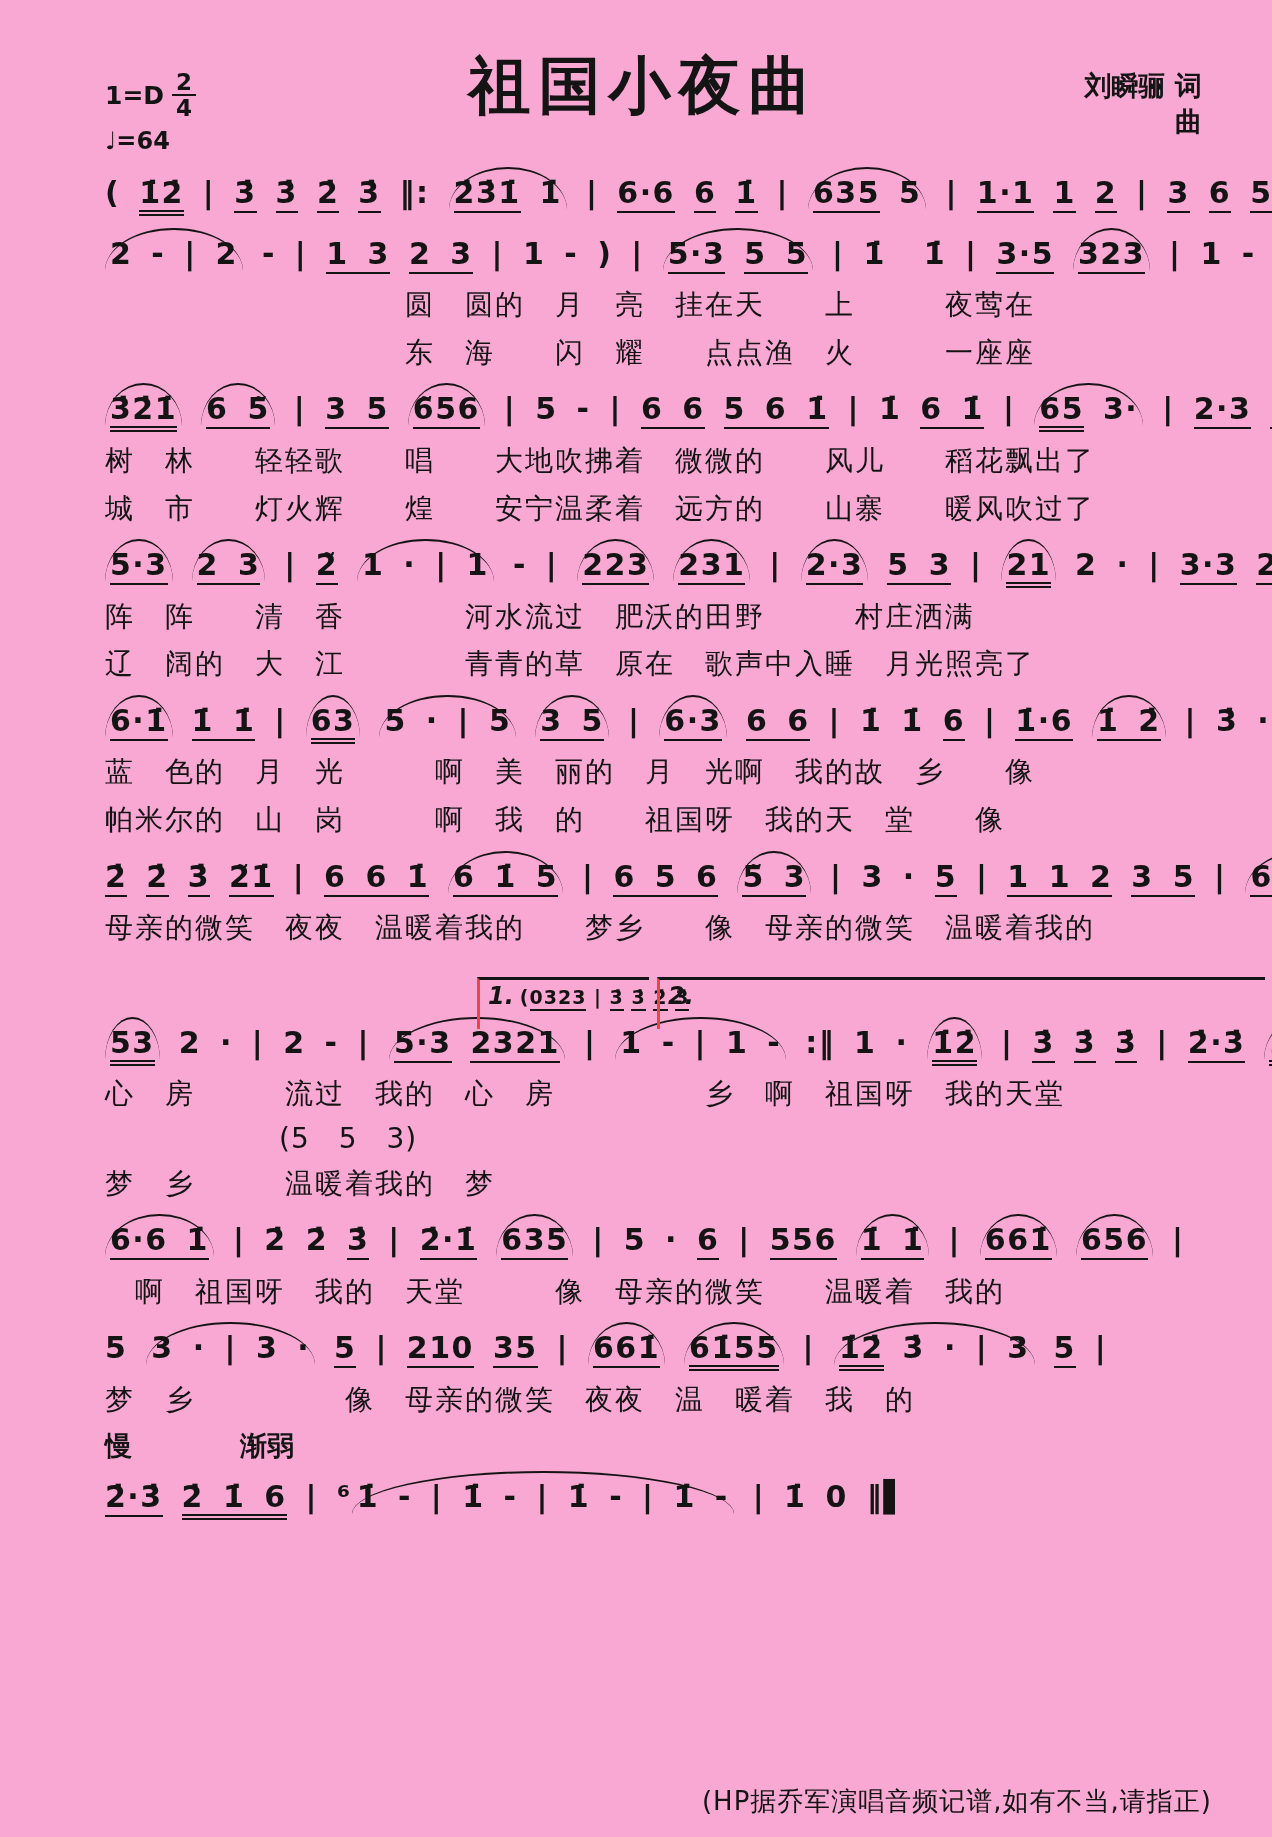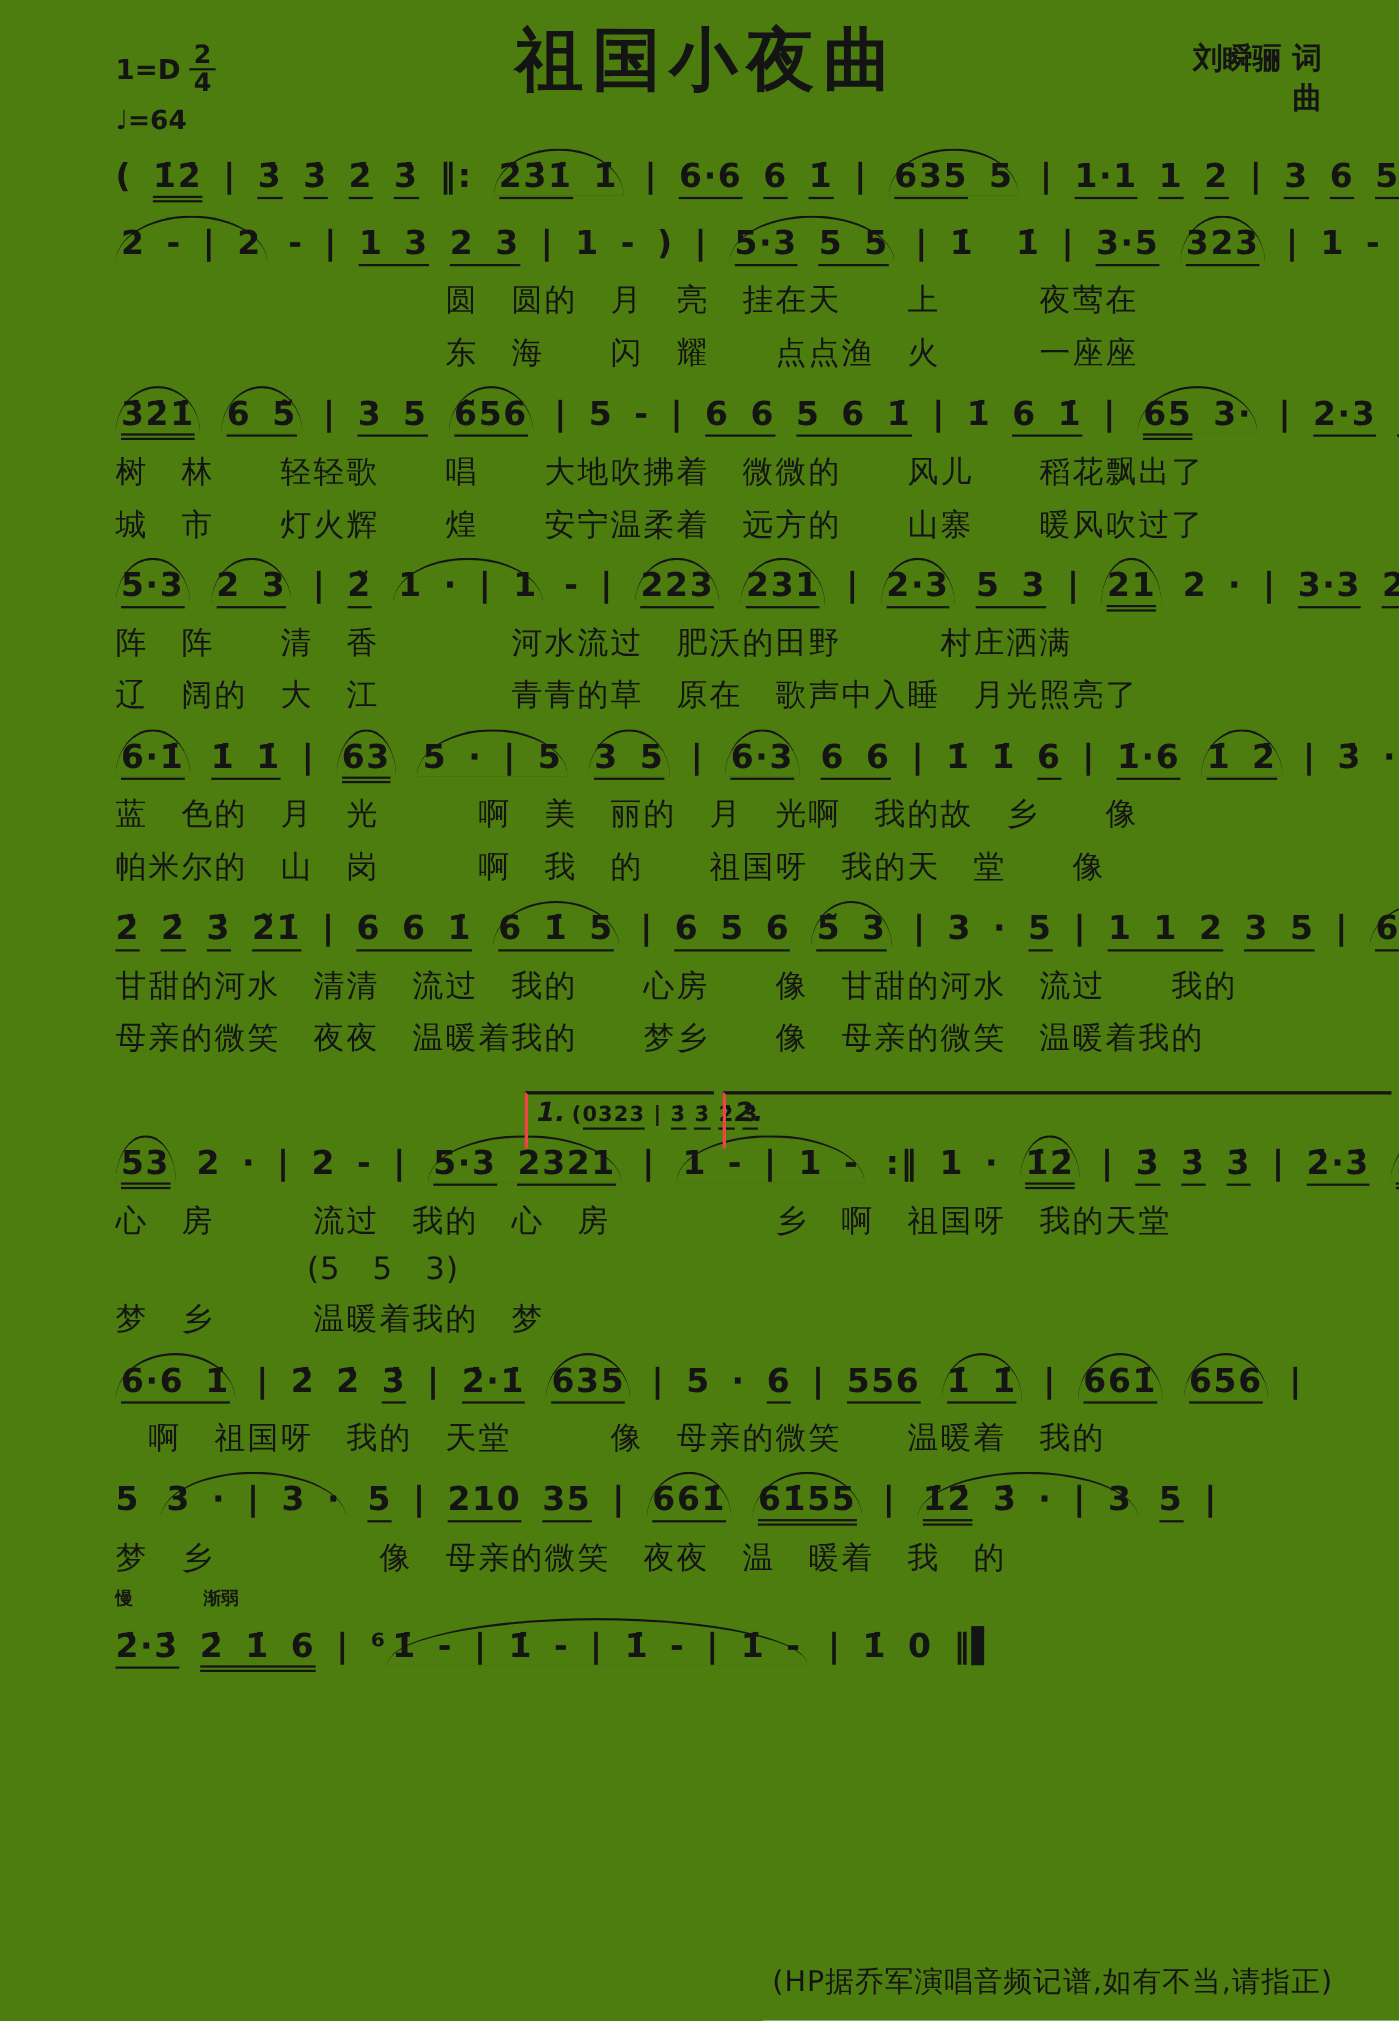--- a/index.html
+++ b/index.html
@@ -1,24 +1,24 @@
 <!DOCTYPE html>
 <html><head>
 <meta charset="utf-8">
 <style>
   html,body{margin:0;padding:0;background:#e8e8e8;}
   .page{
     position:relative;
     width:1272px;height:1837px;
     margin:0 auto;
-    background:#4d7c0f;
+    background:#f9a8d4;
     color:#141414;
     font-family:"DejaVu Sans", sans-serif;
     box-sizing:border-box;
-    padding:20px 70px 10px 105px;
+    padding:52px 70px 10px 105px;
     overflow:hidden;
   }
   
   .header{display:flex;align-items:flex-start;margin-bottom:4px;}
   .keyblock{width:210px;font-weight:bold;font-size:25px;line-height:1.25;padding-top:18px;}
   .keyline{display:flex;align-items:center;gap:8px;}
   .frac{display:inline-flex;flex-direction:column;align-items:center;line-height:1.05;font-size:23px;}
   .frac .num{padding:0 4px;}
   .frac .den{border-top:2px solid #141414;padding:0 4px;}
   .tempo{margin-top:6px;font-size:24px;}
@@ -26,21 +26,21 @@
   .credit{width:230px;text-align:right;font-size:27px;font-weight:bold;line-height:1.35;padding-top:16px;}
   .credit div{white-space:pre;}
   
   .row{white-space:pre;}
   .notation{
     font-size:30px;font-weight:bold;letter-spacing:1.5px;word-spacing:7px;
     padding:16px 0 10px;line-height:1.15;
   }
   .lyric{font-size:28px;padding:7px 0;letter-spacing:2px;line-height:1.2;}
   .lyric-small{font-size:28px;font-weight:normal;padding:2px 0;letter-spacing:1px;}
-  .marks{font-size:16px;font-weight:bold;padding:4px 0 0;}
+  .marks{font-size:27px;font-weight:bold;padding:4px 0 0;}
   .u1{border-bottom:2px solid currentColor;padding-bottom:1px;}
   .u2{border-bottom:6px double currentColor;padding-bottom:0;}
   .tie{
     border-top:2px solid currentColor;
     border-radius:50% 50% 0 0 / 100% 100% 0 0;
     padding:6px 5px 0 5px;
   }
   
   .volta-row{position:relative;height:58px;}
   .volta{
@@ -86,21 +86,20 @@
       <div class="row notation"><span class="tie"><span class="u2">3̇2̇1̇</span></span> <span class="tie"><span class="u1">6 5̃</span></span> | <span class="u1">3 5</span> <span class="tie"><span class="u1">6̃56</span></span> | 5 - | <span class="u1">6 6</span> <span class="u1">5 6 1̇</span> | 1̇ <span class="u1">6 1̇</span> | <span class="tie"><span class="u2">65</span> 3·</span> | <span class="u1">2·3</span> <span class="u1">5 6 6</span> |</div>
       <div class="row lyric">树　林　　轻轻歌　　唱　　大地吹拂着　微微的　　风儿　　稻花飘出了</div>
       <div class="row lyric">城　市　　灯火辉　　煌　　安宁温柔着　远方的　　山寨　　暖风吹过了</div>
       <div class="row notation"><span class="tie"><span class="u1">5·3</span></span> <span class="tie"><span class="u1">2 3</span></span> | <span class="u1">2̃</span> <span class="tie">1 · | 1</span> - | <span class="tie"><span class="u1">223</span></span> <span class="tie"><span class="u1">231</span></span> | <span class="tie"><span class="u1">2·3</span></span> <span class="u1">5 3</span> | <span class="tie"><span class="u2">21</span></span> 2 · | <span class="u1">3·3</span> <span class="u1">2 3</span> |</div>
       <div class="row lyric">阵　阵　　清　香　　　　河水流过　肥沃的田野　　　村庄洒满</div>
       <div class="row lyric">辽　阔的　大　江　　　　青青的草　原在　歌声中入睡　月光照亮了</div>
       <div class="row notation"><span class="tie"><span class="u1">6·1̇</span></span> <span class="u1">1̇ 1̇</span> | <span class="tie"><span class="u2">63</span></span> <span class="tie">5 · | 5</span> <span class="tie"><span class="u1">3 5</span></span> | <span class="tie"><span class="u1">6·3</span></span> <span class="u1">6 6</span> | 1̇ 1̇ <span class="u1">6</span> | <span class="u1">1̇·6</span> <span class="tie"><span class="u1">1̇ 2̇</span></span> | 3̇ ·  |</div>
       <div class="row lyric">蓝　色的　月　光　　　啊　美　丽的　月　光啊　我的故　乡　　像</div>
       <div class="row lyric">帕米尔的　山　岗　　　啊　我　的　　祖国呀　我的天　堂　　像</div>
       <div class="row notation"><span class="u1">2̇</span> <span class="u1">2̇</span> <span class="u1">3̇</span> <span class="u1">2̃1̇</span> | <span class="u1">6 6 1̇</span> <span class="tie"><span class="u1">6 1̇ 5</span></span> | <span class="u1">6 5 6</span> <span class="tie"><span class="u1">5̃ 3</span></span> | 3 · <span class="u1">5</span> | <span class="u1">1 1 2</span> <span class="u1">3 5</span> | <span class="tie"><span class="u1">6 6 1̇</span></span>  |</div>
-      <div class="row lyric">甘甜的河水　清清　流过　我的　　心房　　像　甘甜的河水　流过　　我的</div>
       <div class="row lyric">母亲的微笑　夜夜　温暖着我的　　梦乡　　像　母亲的微笑　温暖着我的</div>
       <div class="volta-row">
         <div class="volta volta-1"><span class="vlabel">1.</span><span class="vcontent">(<span class="u1">0323</span> | <span class="u1">3̇</span> <span class="u1">3̇</span> <span class="u1">2̇</span> <span class="u1">3̇</span></span></div>
         <div class="volta volta-2"><span class="vlabel">2.</span></div>
       </div>
       <div class="row notation"><span class="tie"><span class="u2">53</span></span> 2 · | 2 - | <span class="tie"><span class="u1">5·3</span> <span class="u1">2321</span></span> | <span class="tie">1 - | 1 -</span> :‖ 1 · <span class="tie"><span class="u2">1̇2̇</span></span> | <span class="u1">3̇</span> <span class="u1">3̇</span> <span class="u1">3̇</span> | <span class="u1">2̇·3̇</span> <span class="tie"><span class="u2">2̇1̇6</span></span> |</div>
       <div class="row lyric">心　房　　　流过　我的　心　房　　　　　乡　啊　祖国呀　我的天堂</div>
       <div class="row lyric-small">　　　　　　(5　5　3)</div>
       <div class="row lyric">梦　乡　　　温暖着我的　梦</div>
       <div class="row notation"><span class="tie"><span class="u1">6·6 1̇</span></span> | 2̇ 2̇ <span class="u1">3̇</span> | <span class="u1">2̇·1̇</span> <span class="tie"><span class="u1">635</span></span> | 5 · <span class="u1">6</span> | <span class="u1">556</span> <span class="tie"><span class="u1">1̇ 1̇</span></span> | <span class="tie"><span class="u1">661̇</span></span> <span class="tie"><span class="u1">656</span></span> |</div>

